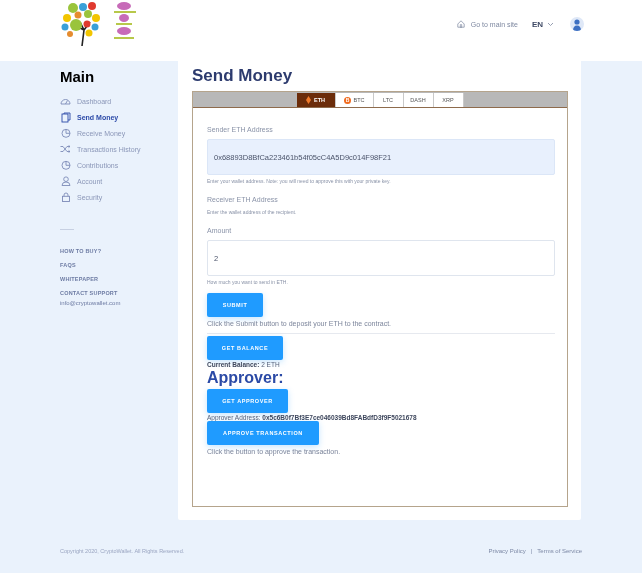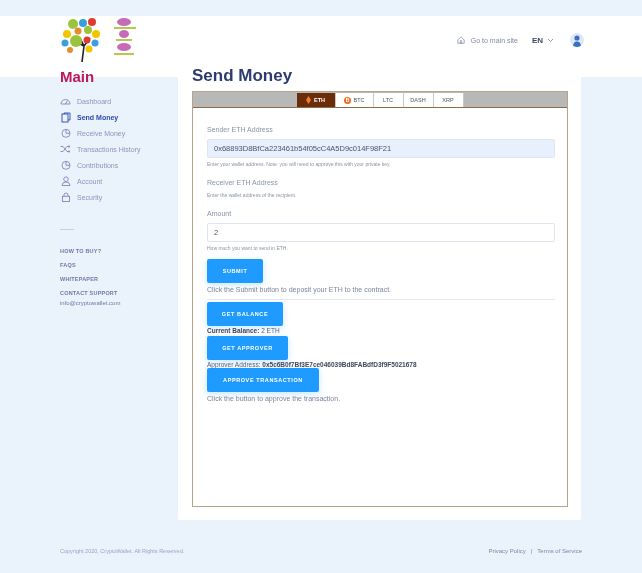--- a/index.html
+++ b/index.html
@@ -6,37 +6,36 @@
   html, body { width: 642px; height: 573px; overflow: hidden; }
   body {
     font-family: "Liberation Sans", "DejaVu Sans", sans-serif;
     background: #eaf2fc;
     color: #6e7a96;
     position: relative;
   }
   .topbar {
     position: absolute; left: 0; top: 0; width: 642px; height: 61px;
     background: #ffffff;
-    margin-top: 16px;
   }
   .logo {
     position: absolute; left: 58px; top: 0; width: 84px; height: 46px;
   }
   .top-right {
     position: absolute; right: 58px; top: 14px; height: 20px;
     display: flex; align-items: center;
   }
   .goto { display: flex; align-items: center; font-size: 7px; color: #7e88a0; margin-right: 14px; }
   .goto svg { margin-right: 6px; }
   .lang { display: flex; align-items: center; font-size: 8px; font-weight: bold; color: #3d4864; margin-right: 16px; }
   .lang svg { margin-left: 4px; }
   .avatar { width: 14px; height: 14px; border-radius: 50%; background: #dfe8f7; position: relative; overflow: hidden; }
 
   .sidebar { position: absolute; left: 60px; top: 68px; width: 120px; }
-  .sb-title { font-size: 15px; font-weight: bold; color: #be185d; margin-bottom: 8px; }
+  .sb-title { font-size: 15px; font-weight: bold; color: #000000; margin-bottom: 8px; }
   .sb-item { display: flex; align-items: center; height: 16px; font-size: 7px; color: #8b97b8; cursor: pointer; }
   .sb-item.active { color: #2c4aa8; font-weight: bold; }
   .sb-item .ic { width: 11px; height: 11px; margin-right: 6px; display: inline-flex; align-items: center; justify-content: center; }
   .sb-divider { width: 14px; height: 1px; background: #c7d0e2; margin: 24px 0 18px 0; }
   .sb-link { font-size: 5.5px; font-weight: bold; color: #6d7ba3; height: 14px; letter-spacing: 0.2px; cursor: pointer; display: block; }
   .sb-email { font-size: 6px; color: #6d7ba3; margin-top: -4px; }
 
   .card {
     position: absolute; left: 178px; top: 53px; width: 403px; height: 467px;
     background: #ffffff; border-radius: 2px;
@@ -55,21 +54,21 @@
     display: flex; align-items: center; justify-content: center;
     border-right: 1px solid #c9c9c9; cursor: pointer; margin-top: 1px;
   }
   .tab.active { background: #6b2c0a; color: #fff; font-weight: bold; width: 39px; margin-left: 0; }
   .tab.btc { width: 38px; }
   .tab .coin { display: inline-block; margin-right: 3px; }
 
   .form { position: absolute; left: 14px; top: 24px; width: 348px; }
   .flabel { font-size: 7px; color: #8a93a8; margin-bottom: 6px; }
   .finput {
-    width: 348px; height: 19px; border: 1px solid #dfe5ee; border-radius: 2px;
+    width: 348px; height: 36px; border: 1px solid #dfe5ee; border-radius: 2px;
     font-size: 7.5px; color: #4a536a; padding: 0 6px; display: flex; align-items: center;
     background: #fff; font-family: "Liberation Sans", sans-serif;
   }
   .finput.filled { background: #e8f0fd; border-color: #dbe6f7; }
   .fhelp { font-size: 5px; color: #8a93a8; margin-top: 3px; }
   .btn {
     display: inline-flex; align-items: center; justify-content: center;
     height: 24px; background: #1f9bff; color: #ffffff; font-size: 5.5px; font-weight: bold;
     letter-spacing: 0.6px; border-radius: 2px; border: none; cursor: pointer;
     box-shadow: 0 2px 6px rgba(31,155,255,0.25);
@@ -261,20 +260,21 @@
       <div class="note" style="margin-top:3px;">Click the Submit button to deposit your ETH to the contract.</div>
 
       <div class="hr" style="margin-top:6px;"></div>
 
       <button class="btn" style="width:76px; margin-top:2px;">GET BALANCE</button>
       <div class="kv" style="margin-top:1px;">
         <b>Current Balance:</b>
         <span>2 ETH</span>
       </div>
 
+      <div class="section-title" style="margin-top:1px;">Approver:</div>
       <button class="btn" style="width:81px; margin-top:2px;">GET APPROVER</button>
       <div class="kv" style="margin-top:1px;">
         <span>Approver Address:</span>
         <b>0x5c6B0f7Bf3E7ce046039Bd8FABdfD3f9F5021678</b>
       </div>
       <button class="btn" style="width:112px; margin-top:0px;">APPROVE TRANSACTION</button>
       <div class="note" style="margin-top:3px;">Click the button to approve the transaction.</div>
     </div>
   </div>
 </div>

